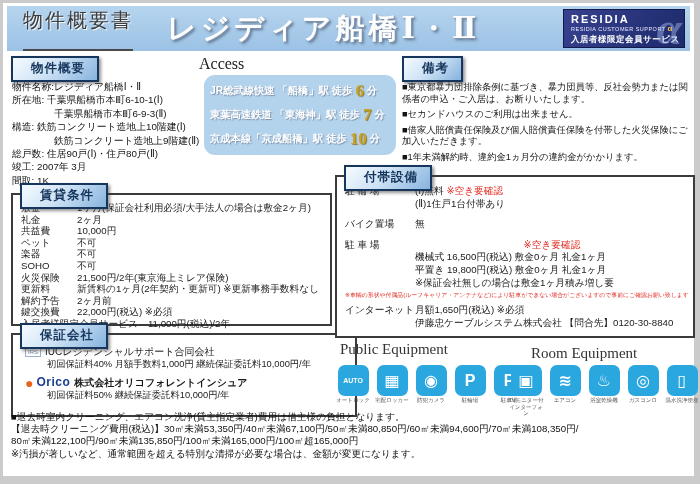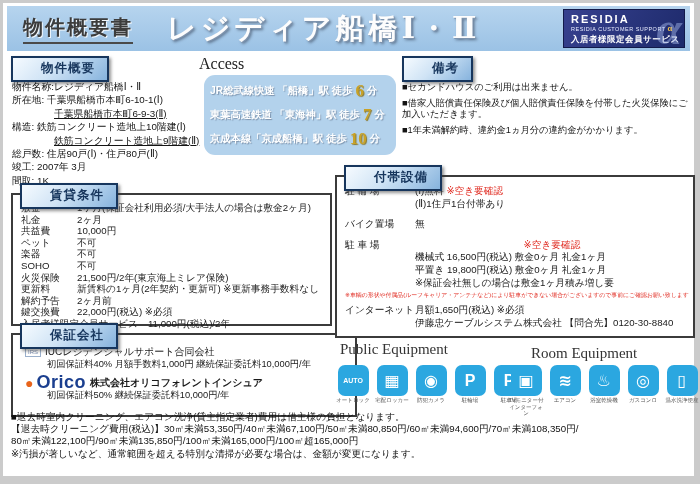--- a/index.html
+++ b/index.html
@@ -10,22 +10,22 @@
   }
   .page { position:absolute; left:3px; top:3px; width:691px; height:473px; background:#ffffff; }
 
   
   .banner {
     position:absolute; left:4px; top:3px; width:683px; height:45px;
     background:linear-gradient(#b6d4ee,#9bc2e5);
     display:flex; align-items:center;
   }
   .doc-title {
-    margin-left:16px; font-size:20px; font-weight:bold; color:#3c3c3c;
-    letter-spacing:2px; border-bottom:2px solid #4a4a4a; padding-bottom:1px;
+    margin-left:16px; font-size:20px; font-weight:normal; color:#3c3c3c;
+    letter-spacing:2px; border-bottom:2px solid #4a4a4a; padding-bottom:15px;
     text-shadow:1px 1px 0 rgba(255,255,255,.85);
   }
   .prop-title {
     margin-left:34px; font-family:"Liberation Serif","DejaVu Serif",serif;
     font-size:29px; font-weight:bold; color:#fdfdfd; letter-spacing:4px;
     text-shadow:1px 1px 0 #7d93ad, 2px 2px 3px #5a6f88;
     white-space:nowrap;
   }
   .logo-box {
     margin-left:auto; margin-right:5px; position:relative;
@@ -37,35 +37,35 @@
     position:absolute; right:2px; top:-8px; font-size:46px; font-style:italic;
     color:rgba(170,190,240,.45); font-family:"Liberation Serif",serif; font-weight:bold;
   }
   .logo-brand { font-size:11px; font-weight:bold; letter-spacing:2px; line-height:12px; }
   .logo-sub { font-size:5.5px; letter-spacing:.5px; line-height:7px; color:#e8ecff; }
   .logo-sub .logo-sub-alpha { color:#f0c24a; font-size:8px; font-weight:bold; }
   .logo-service { font-size:8.5px; font-weight:bold; line-height:12px; letter-spacing:.5px; }
 
   
   .tab {
-    display:inline-block; padding:2px 12px 3px 28px;
+    display:inline-block; padding:2px 12px 3px 18px;
     border:2px solid #17365d; color:#17365d; font-weight:bold; font-size:12.5px;
     background:linear-gradient(135deg,#f6fbff 0%,#cfe3f5 45%,#86b3dd 100%);
     box-shadow:2px 2px 3px rgba(60,60,60,.55);
     letter-spacing:1px; white-space:nowrap;
   }
   .tab-floating { position:absolute; }
   .box { position:absolute; border:2px solid #3b3b3b; background:#fff; box-sizing:border-box; }
   .box > .tab { position:absolute; top:-12px; left:7px; }
 
   
   .ov-tab { left:8px; top:53px; }
   .ov-lines { position:absolute; left:9px; top:77px; width:190px; font-size:9.8px; line-height:13.4px; color:#141414; }
   .ov-line { white-space:nowrap; }
-  .ov-line.indent { padding-left:42px;text-decoration:underline; }
+  .ov-line.indent { padding-left:42px; }
 
   
   .access-label {
     position:absolute; left:196px; top:52px;
     font-family:"Liberation Serif","DejaVu Serif",serif; font-size:16px; color:#222;
   }
   .access-box {
     position:absolute; left:201px; top:72px; width:192px; height:80px;
     background:#b3d2ec; display:flex; flex-direction:column; justify-content:space-around;
     padding:4px 6px; box-sizing:border-box;border-radius:11px;
@@ -91,21 +91,21 @@
   .rent-label { width:56px; flex:none; }
   .member-line { display:flex; font-size:9.7px; line-height:11.8px; white-space:nowrap; }
   .member-label { margin-right:10px; }
 
   
   .guar-box { left:8px; top:330px; width:346px; height:84px; padding:10px 4px 0 12px; }
   .g-name-line { font-size:10px; line-height:13px; display:flex; align-items:center; white-space:nowrap; }
   .iuc-mark { font-size:6px; color:#7a8db0; border:1px solid #9bb0cc; padding:0 2px; margin-right:4px; line-height:8px; }
   .g-terms { font-size:9.3px; line-height:12px; padding-left:22px; margin-bottom:6px; white-space:nowrap; }
   .orico-dot { color:#e8641b; font-size:14px; margin-right:3px; line-height:10px; }
-  .orico-brand { font-weight:bold; font-size:18px; color:#1b3f8f; margin-right:4px; letter-spacing:.5px; }
+  .orico-brand { font-weight:bold; font-size:12px; color:#1b3f8f; margin-right:4px; letter-spacing:.5px; }
   .orico-name { font-weight:bold; }
 
   
   .fac-box { left:332px; top:172px; width:360px; height:163px; padding:8px 4px 0 8px; }
   .fac-row { display:flex; font-size:9.7px; line-height:12.6px; }
   .fac-label { width:70px; flex:none; white-space:nowrap; }
   .fac-value { flex:1; }
   .fac-gap { height:8px; }
   .red { color:#e02a20;text-align:center; }
   .vehicle-note { font-size:5.9px; color:#e02a20; line-height:9px; margin:2px 0 4px 0; white-space:nowrap; overflow:hidden; }
@@ -178,20 +178,21 @@
     </div>
     <div class="access-row">
       <span>京成本線「京成船橋」駅 徒歩</span>
       <span class="access-min">10</span>
       <span>分</span>
     </div>
   </div>
 
   <div class="tab tab-floating rem-tab">備考</div>
   <div class="rem-list">
+    <div class="rem-item">■東京都暴力団排除条例に基づき、暴力団員等、反社会勢力または関係者の申込・ご入居は、お断りいたします。</div>
     <div class="rem-item">■セカンドハウスのご利用は出来ません。</div>
     <div class="rem-item">■借家人賠償責任保険及び個人賠償責任保険を付帯した火災保険にご加入いただきます。</div>
     <div class="rem-item">■1年未満解約時、違約金1ヵ月分の違約金がかかります。</div>
   </div>
 
   <div class="box rental-box">
     <div class="tab">賃貸条件</div>
     <div class="rent-row">
         <span class="rent-label">敷金</span>
         <span class="rent-value">1ヶ月(保証会社利用必須/大手法人の場合は敷金2ヶ月)</span>

